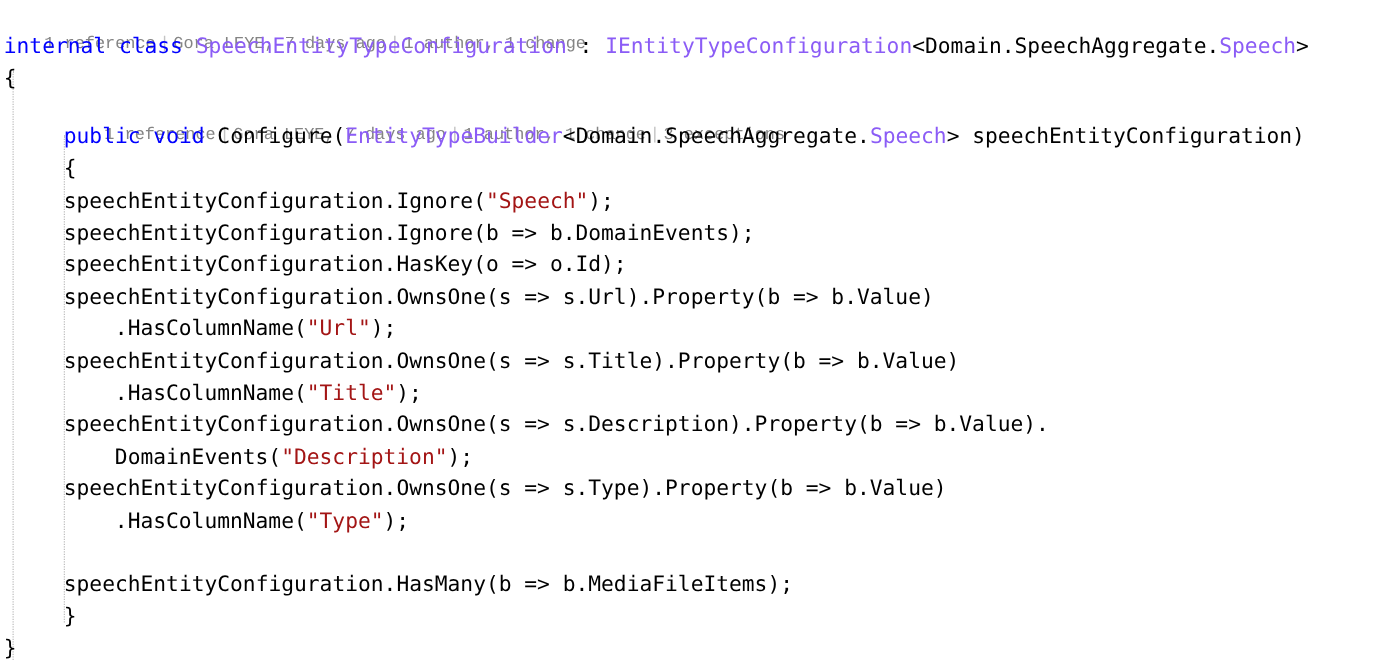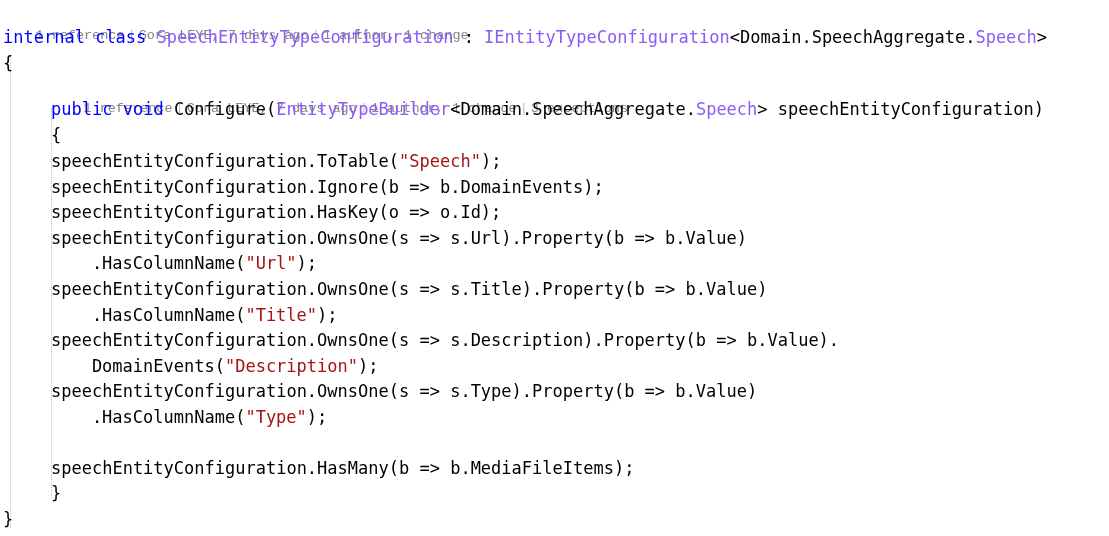--- a/index.html
+++ b/index.html
@@ -84,21 +84,21 @@
 
   <div class="codelens" style="left:51px; top:79px;">
     <span class="cl-seg">1 reference</span><span class="cl-sep">|</span><span class="cl-seg">Gora LEYE, 7 days ago</span><span class="cl-sep">|</span><span class="cl-seg">1 author, 1 change</span><span class="cl-sep">|</span><span class="cl-seg">3 exceptions</span>
   </div>
 
   <div class="line" style="top:96px; padding-left:51px;"><span class="kw">public</span><span class="pln"> </span><span class="kw">void</span><span class="pln"> </span><span class="pln">Configure</span><span class="pln">(</span><span class="typ">EntityTypeBuilder</span><span class="pln">&lt;</span><span class="pln">Domain.SpeechAggregate.</span><span class="typ">Speech</span><span class="pln">&gt;</span><span class="pln"> speechEntityConfiguration</span><span class="pln">)</span></div>
 
   <div class="line" style="top:122px; padding-left:51px;"><span class="pln">{</span></div>
 
   <div id="statements">
-      <div class="line" style="top: 148px; padding-left: 51px;"><span class="pln">speechEntityConfiguration.ToTable(</span><span class="str">"Speech"</span><span class="pln">);</span></div>
+      <div class="line" style="top: 148px; padding-left: 51px;"><span class="pln">speechEntityConfiguration.Ignore(</span><span class="str">"Speech"</span><span class="pln">);</span></div>
       <div class="line" style="top: 173.6px; padding-left: 51px;"><span class="pln">speechEntityConfiguration.Ignore(b =&gt; b.DomainEvents);</span></div>
       <div class="line" style="top: 199.2px; padding-left: 51px;"><span class="pln">speechEntityConfiguration.HasKey(o =&gt; o.Id);</span></div>
       <div class="line" style="top: 224.8px; padding-left: 51px;"><span class="pln">speechEntityConfiguration.OwnsOne(s =&gt; s.Url).Property(b =&gt; b.Value)</span></div>
       <div class="line" style="top: 250.4px; padding-left: 91.88px;"><span class="pln">.HasColumnName(</span><span class="str">"Url"</span><span class="pln">);</span></div>
       <div class="line" style="top: 276px; padding-left: 51px;"><span class="pln">speechEntityConfiguration.OwnsOne(s =&gt; s.Title).Property(b =&gt; b.Value)</span></div>
       <div class="line" style="top: 301.6px; padding-left: 91.88px;"><span class="pln">.HasColumnName(</span><span class="str">"Title"</span><span class="pln">);</span></div>
       <div class="line" style="top: 327.2px; padding-left: 51px;"><span class="pln">speechEntityConfiguration.OwnsOne(s =&gt; s.Description).Property(b =&gt; b.Value).</span></div>
       <div class="line" style="top: 352.8px; padding-left: 91.88px;"><span class="pln">DomainEvents(</span><span class="str">"Description"</span><span class="pln">);</span></div>
       <div class="line" style="top: 378.4px; padding-left: 51px;"><span class="pln">speechEntityConfiguration.OwnsOne(s =&gt; s.Type).Property(b =&gt; b.Value)</span></div>
       <div class="line" style="top: 404px; padding-left: 91.88px;"><span class="pln">.HasColumnName(</span><span class="str">"Type"</span><span class="pln">);</span></div>

